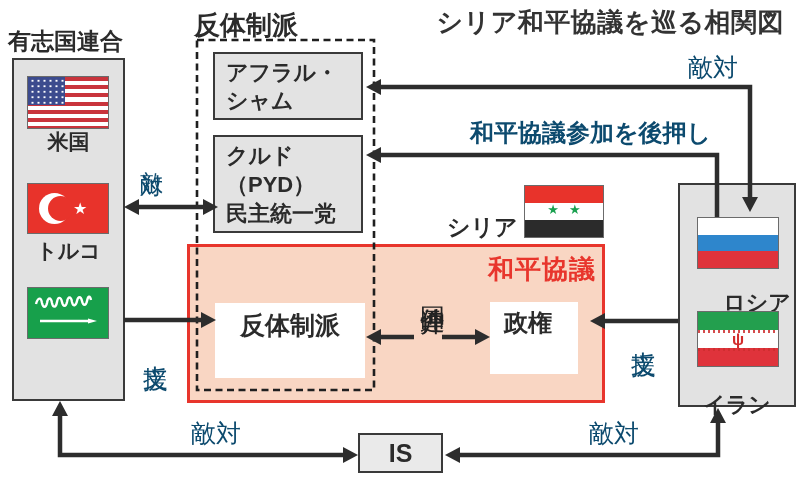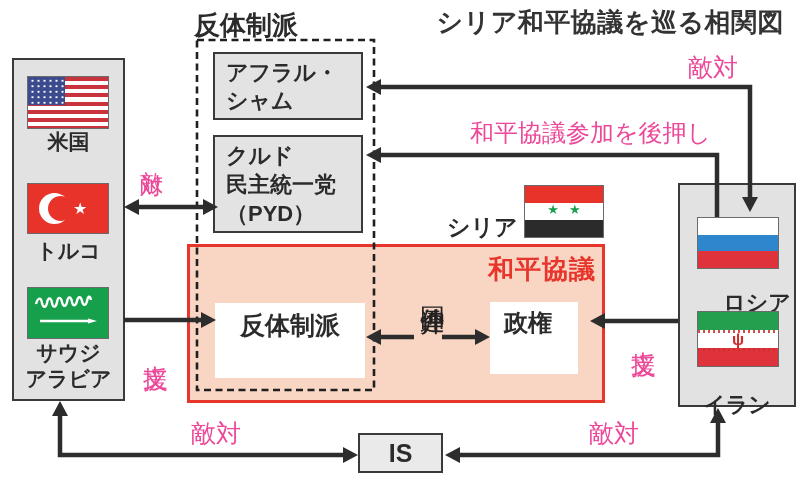--- a/index.html
+++ b/index.html
@@ -37,21 +37,21 @@
   .country-label {
     position:absolute; width:113px; text-align:center; font-weight:bold;
     font-size:21px; line-height:26px; z-index:25; color:#2b2b2b;
   }
   .backer-label {
     position:absolute; left:678px; width:118px; text-align:center; font-weight:bold;
     font-size:22px; z-index:25; color:#2b2b2b;
   }
   .serif-label {
     position:absolute; font-family:"Liberation Serif","DejaVu Serif",serif;
-    font-size:25px; color:#ec4899; z-index:50;
+    font-size:25px; color:#0c4a6e; z-index:50;
   }
   .vtext { writing-mode:vertical-rl; text-orientation:upright; letter-spacing:2px; }
   .peace-label {
     position:absolute; left:488px; top:252px; font-size:26px; font-weight:bold;
     color:var(--accent-red); z-index:30; letter-spacing:1px;
   }
   .un-label {
     position:absolute; left:416px; top:287px; font-family:"Liberation Serif","DejaVu Serif",serif;
     font-size:25px; color:#222; writing-mode:vertical-rl; text-orientation:upright;
     z-index:30; letter-spacing:1px;
@@ -93,20 +93,21 @@
   .flag-iran .emblem { position:absolute; left:0; top:19px; width:100%; text-align:center;
     color:#d22b2b; font-size:16px; line-height:18px; font-weight:bold; }
 </style>
 </head>
 <body>
 
 <div class="stage">
 
   <div class="title">シリア和平協議を巡る相関図</div>
 
+  <div class="sec-label" style="left:8px; top:26px; font-size:23px;">有志国連合</div>
   <div class="panel" style="left:12px; top:58px; width:113px; height:343px;"></div>
 
   <div class="flag flag-us" style="left:27px; top:76px;">
     <div class="canton"></div>
   </div>
   <div class="country-label" style="left:12px; top:129px;">米国</div>
 
   <div class="flag flag-turkey" style="left:27px; top:183px;">
     <div class="cres-outer"></div>
     <div class="cres-inner"></div>
@@ -114,40 +115,36 @@
   </div>
   <div class="country-label" style="left:12px; top:238px;">トルコ</div>
 
   <div class="flag flag-saudi" style="left:27px; top:287px;">
     <svg width="80" height="50" viewBox="0 0 80 50">
       <path d="M8 16 c2 -7 5 -7 6 -1 c1 5 4 5 5 0 c1 -6 4 -6 5 0 c1 5 4 5 5 -1 c1 -6 4 -5 5 0 c1 5 4 5 5 0 c1 -6 4 -6 5 0 c1 5 4 4 5 -1 c1 -5 4 -5 5 0 c1 5 4 5 5 0 c1 -5 3 -6 4 -1" stroke="#fff" stroke-width="2.4" fill="none"></path>
       <path d="M12 33 H60" stroke="#fff" stroke-width="2.6" fill="none"></path>
       <polygon points="60,30.5 69,33 60,35.5" fill="#fff"></polygon>
     </svg>
   </div>
-  <div class="country-label" style="left:12px; top:340px;">
-    <div>サウジ</div>
-    <div>アラビア</div>
-  </div>
 
   <div class="sec-label" style="left:194px; top:8px; font-size:26px;">反体制派</div>
 
   <svg class="layer dashed-layer" width="799" height="482">
     <rect class="dashed-rect" x="197" y="40" width="177" height="350"></rect>
   </svg>
 
   <div class="gbox" style="left:213px; top:52px; width:150px; height:68px; padding:5px 12px 0 11px; font-size:22px; line-height:28px;">
     <div>アフラル・</div>
     <div>シャム</div>
   </div>
 
   <div class="gbox" style="left:213px; top:135px; width:150px; height:98px; padding:4px 0 0 11px; font-size:22px; line-height:29px;">
     <div>クルド</div>
+    <div>（PYD）</div>
     <div>民主統一党</div>
-    <div>（PYD）</div>
   </div>
 
   <div class="pinkbox"></div>
   <div class="peace-label">和平協議</div>
   <div class="un-label">国連仲介</div>
 
   <div class="wbox" style="left:215px; top:303px; width:150px; height:75px; padding-top:7px; text-align:center; font-size:25px; line-height:30px;">
     <div>反体制派</div>
   </div>
 
@@ -227,17 +224,17 @@
       <polyline class="arrow-line" points="718,422 718,455 459,455"></polyline>
       <polygon class="arrow-head" points="718,408 710,423 726,423"></polygon>
       <polygon class="arrow-head" points="445,455 460,447 460,463"></polygon>
     </g>
   </svg>
 
   <div class="serif-label vtext" style="left:136px; top:152px; font-size:23px;">敵対</div>
   <div class="serif-label vtext" style="left:139px; top:345px;">支援</div>
   <div class="serif-label vtext" style="left:627px; top:331px;">支援</div>
   <div class="serif-label" style="left:688px; top:51px;">敵対</div>
-  <div class="serif-label" style="left:470px; top:117px; font-size:24px;">和平協議参加を後押し</div>
+  <div class="serif-label" style="left:470px; top:117px; font-size:24px;font-weight:bold;">和平協議参加を後押し</div>
   <div class="serif-label" style="left:191px; top:417px;">敵対</div>
   <div class="serif-label" style="left:589px; top:417px;">敵対</div>
 
 </div>
 
 </body></html>

